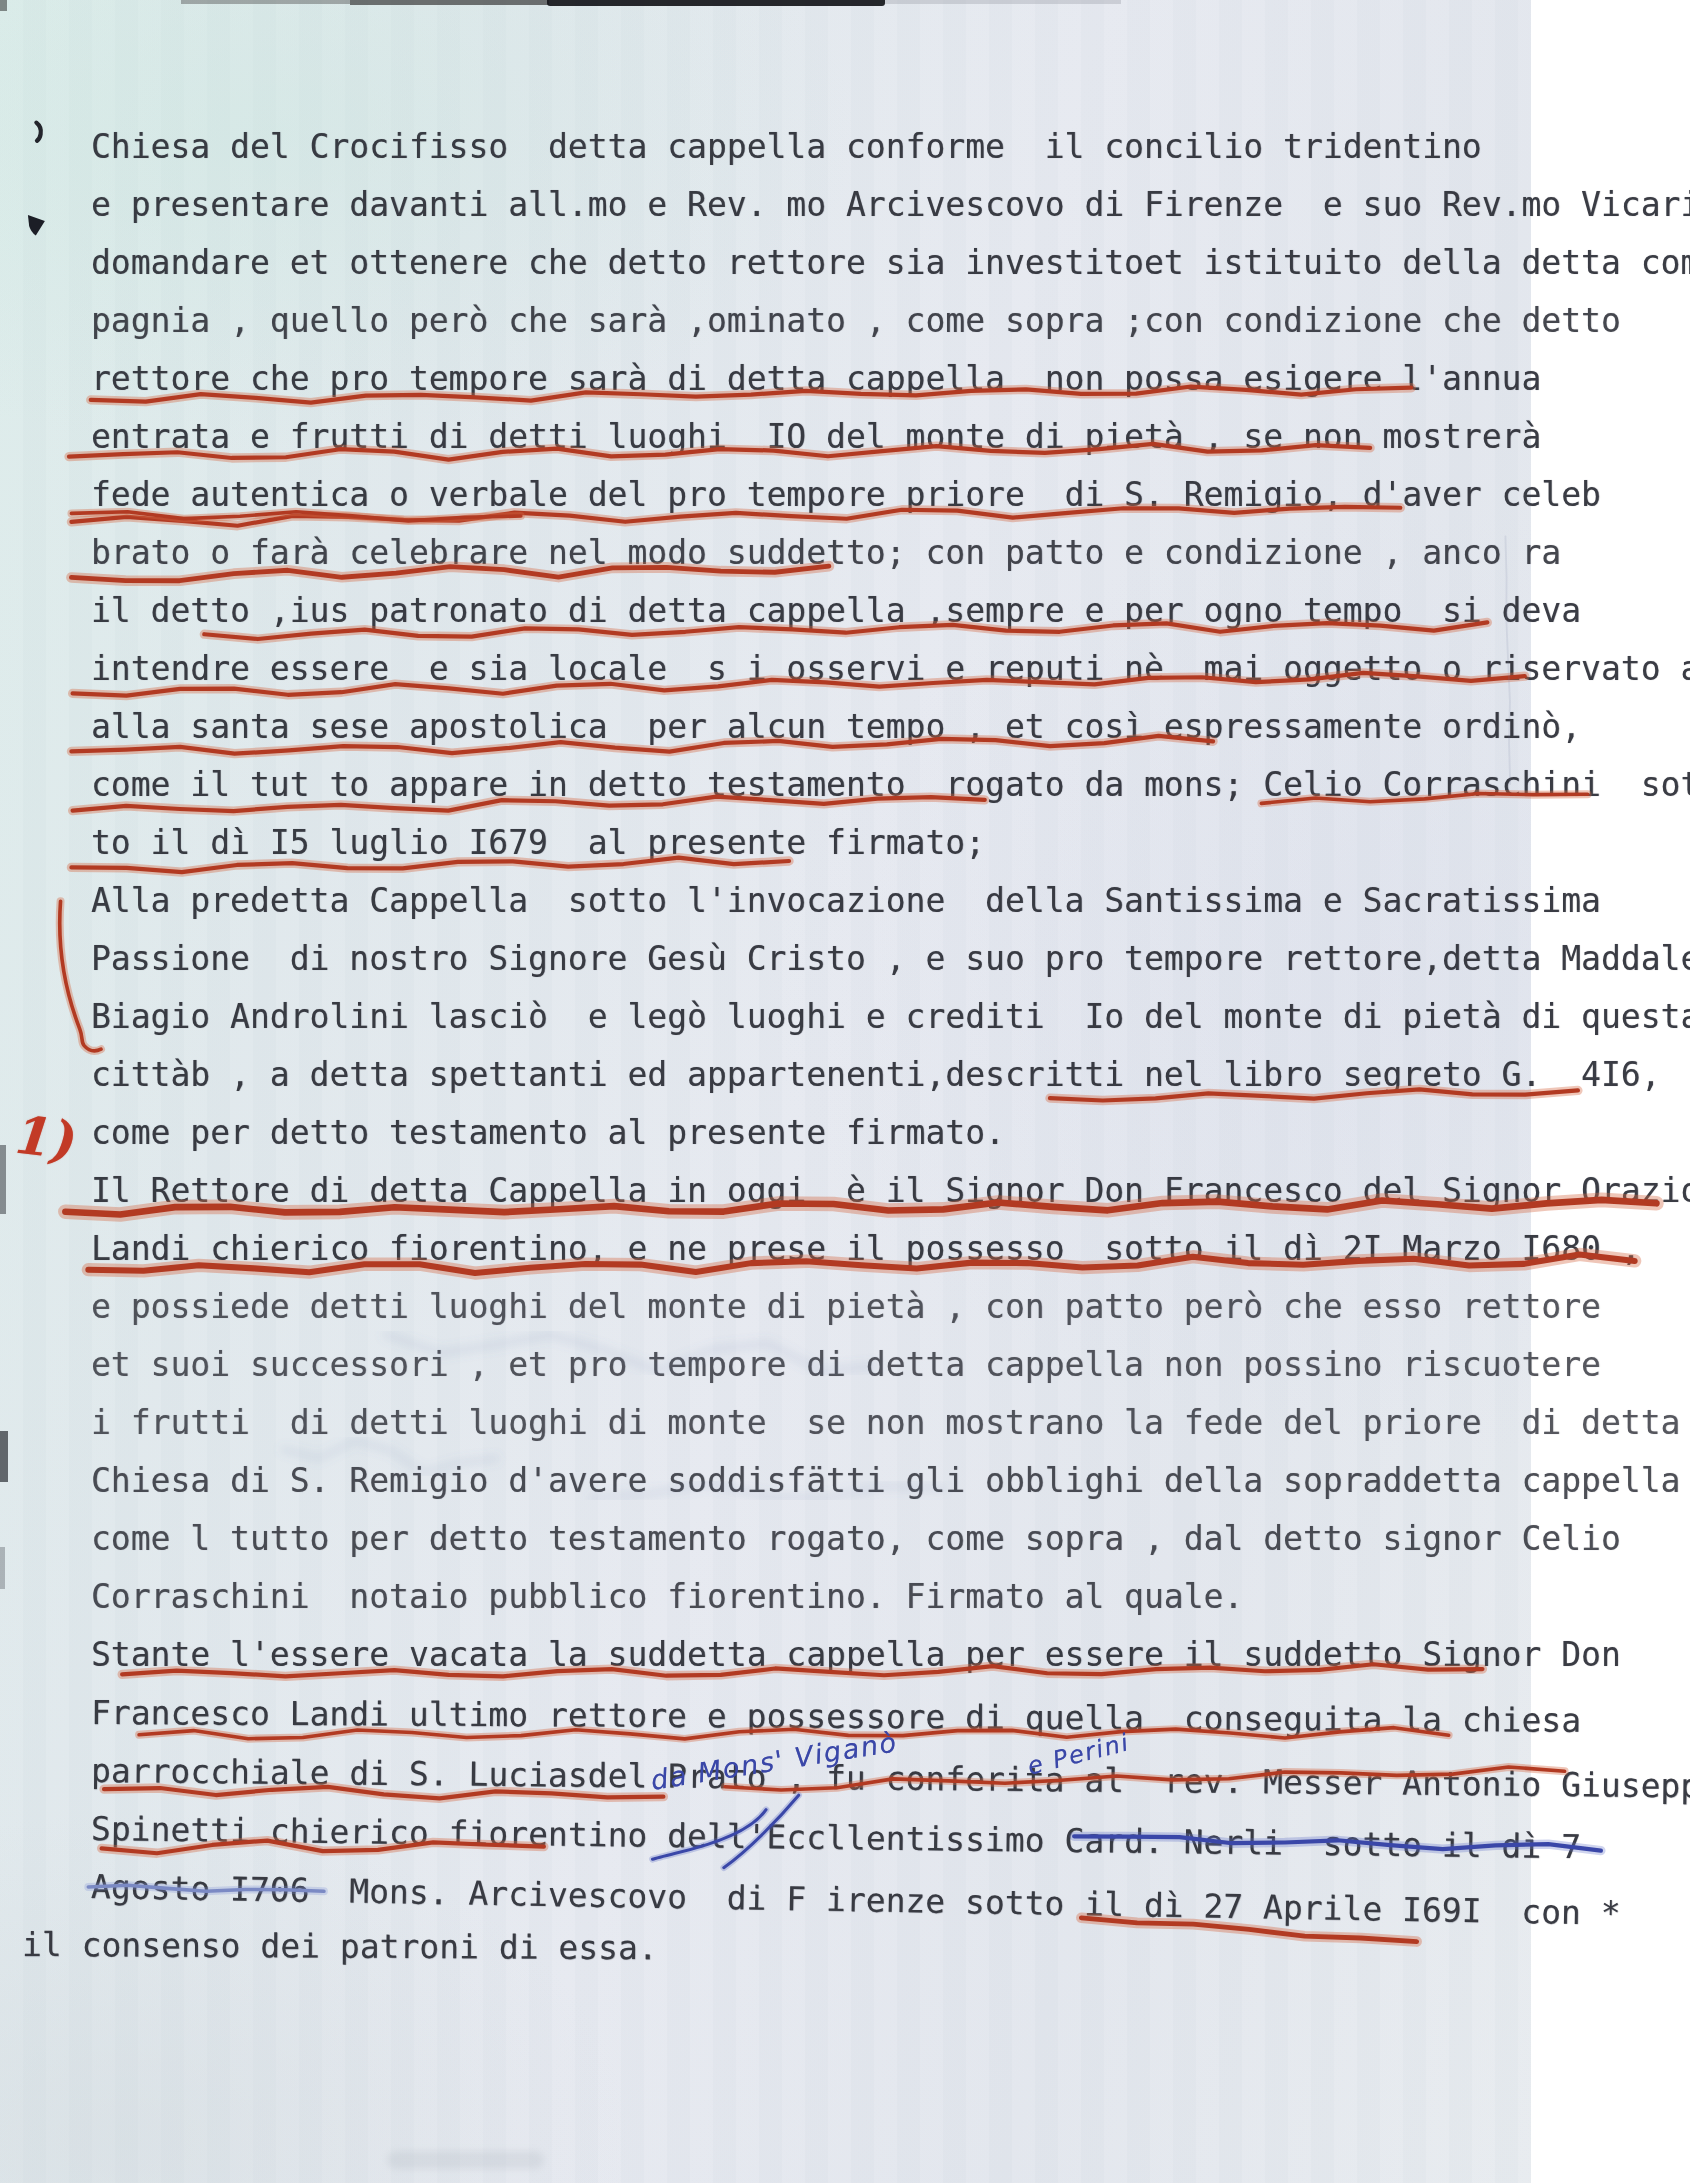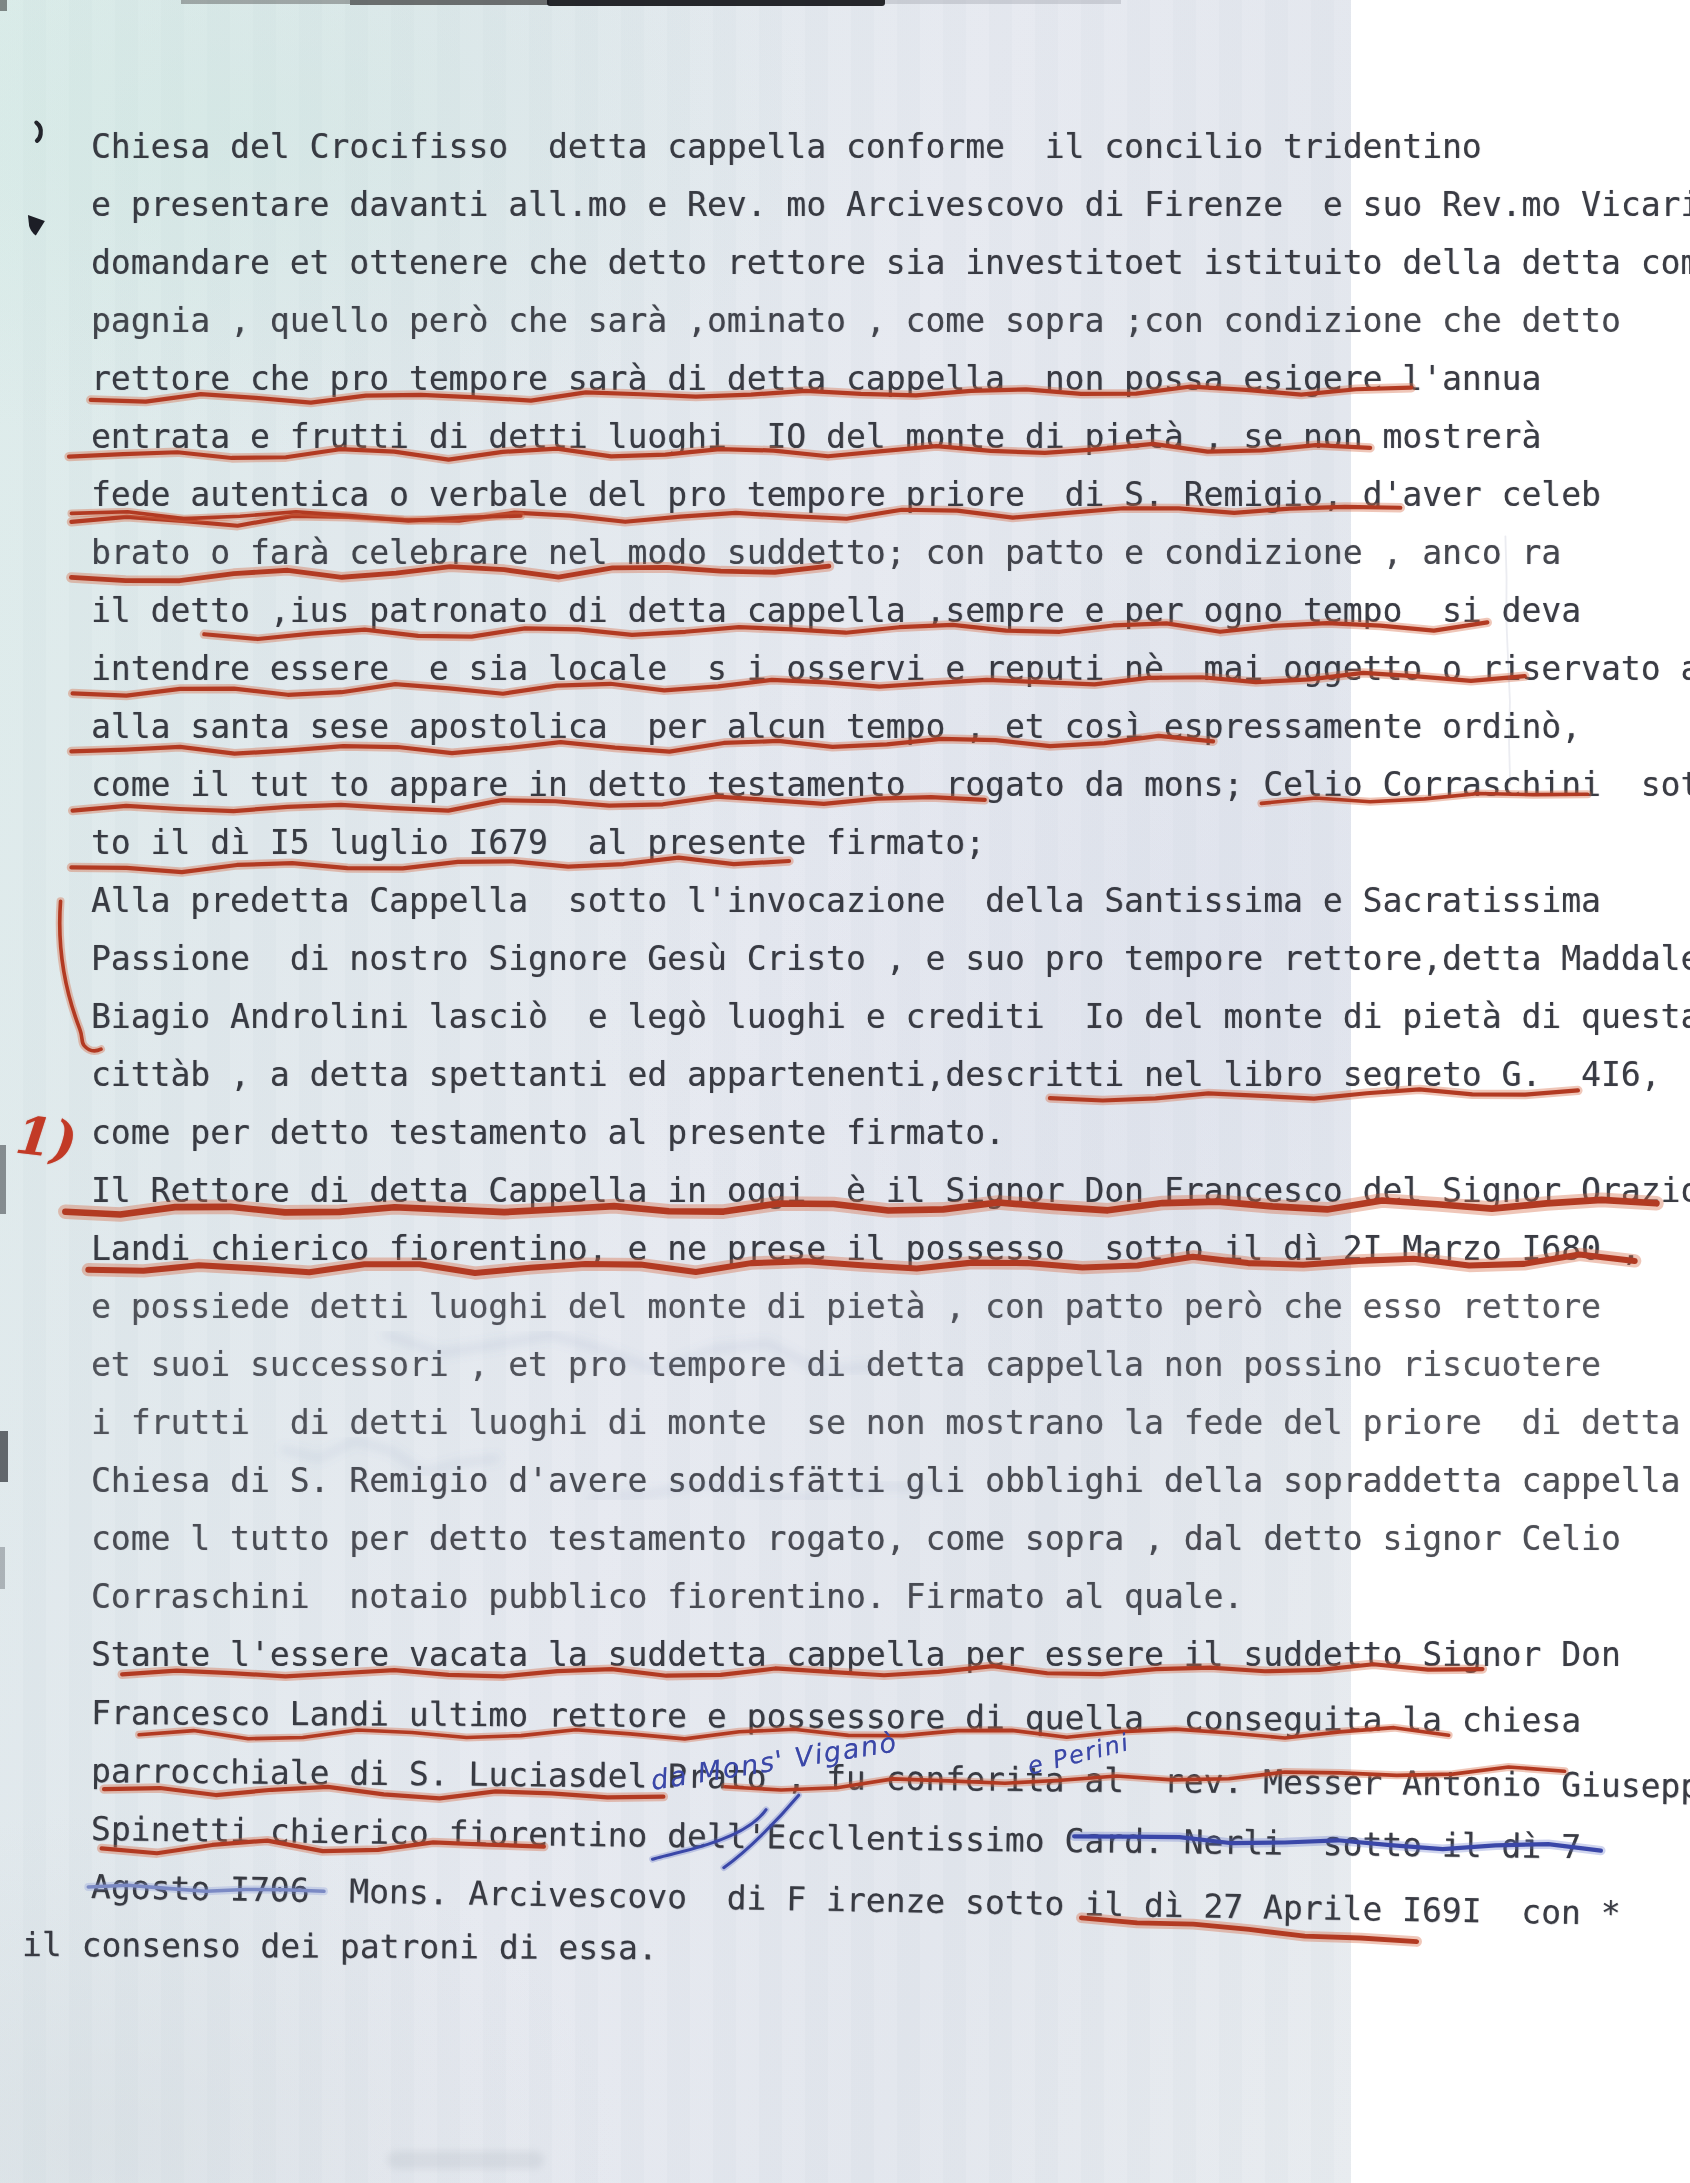--- a/index.html
+++ b/index.html
@@ -1,17 +1,17 @@
 <!DOCTYPE html>
 <html style="font-size:9.7px"><head>
 <meta charset="utf-8">
 <style>
   html,body{margin:0;padding:0;width:1691px;height:2183px;overflow:hidden;}
   #page{
-    position:absolute;left:0;top:0;width:1351px;height:2183px;
+    position:absolute;left:0;top:0;width:1531px;height:2183px;
     background:
       radial-gradient(967px 544px at 18% 6%, rgba(198,228,220,0.35), rgba(198,228,220,0) 60%),
       radial-gradient(1087px 725px at 96% 45%, rgba(215,218,236,0.30), rgba(215,218,236,0) 65%),
       radial-gradient(846px 544px at 8% 98%, rgba(203,212,216,0.35), rgba(203,212,216,0) 60%),
       repeating-linear-gradient(90deg, rgba(255,255,255,0.035) 0 23px, rgba(150,170,180,0.035) 23px 46px),
       linear-gradient(105deg,#dcecea 0%,#e0e8ec 25%,#e6e9f0 52%,#e2e6ed 75%,#e7ebef 100%);
   }
   #typed{
     position:absolute;left:91px;top:0;width:1752px;padding-top:118px;
     font-family:"DejaVu Sans Mono", monospace;

